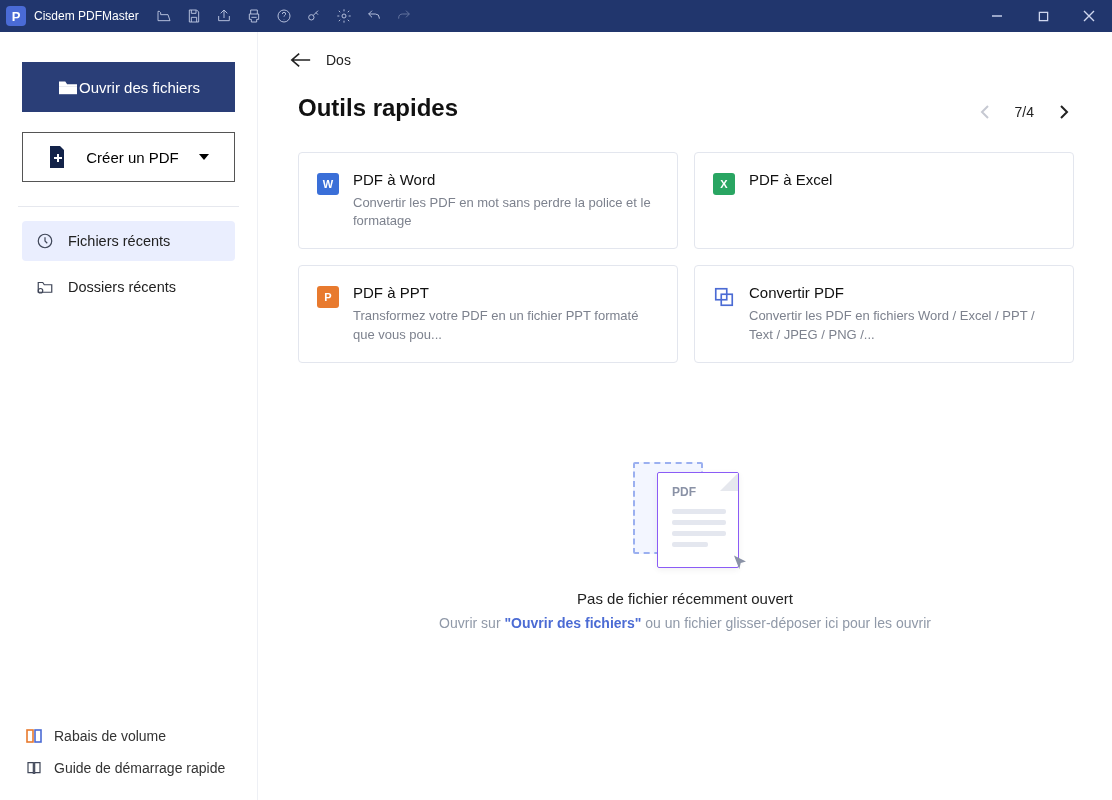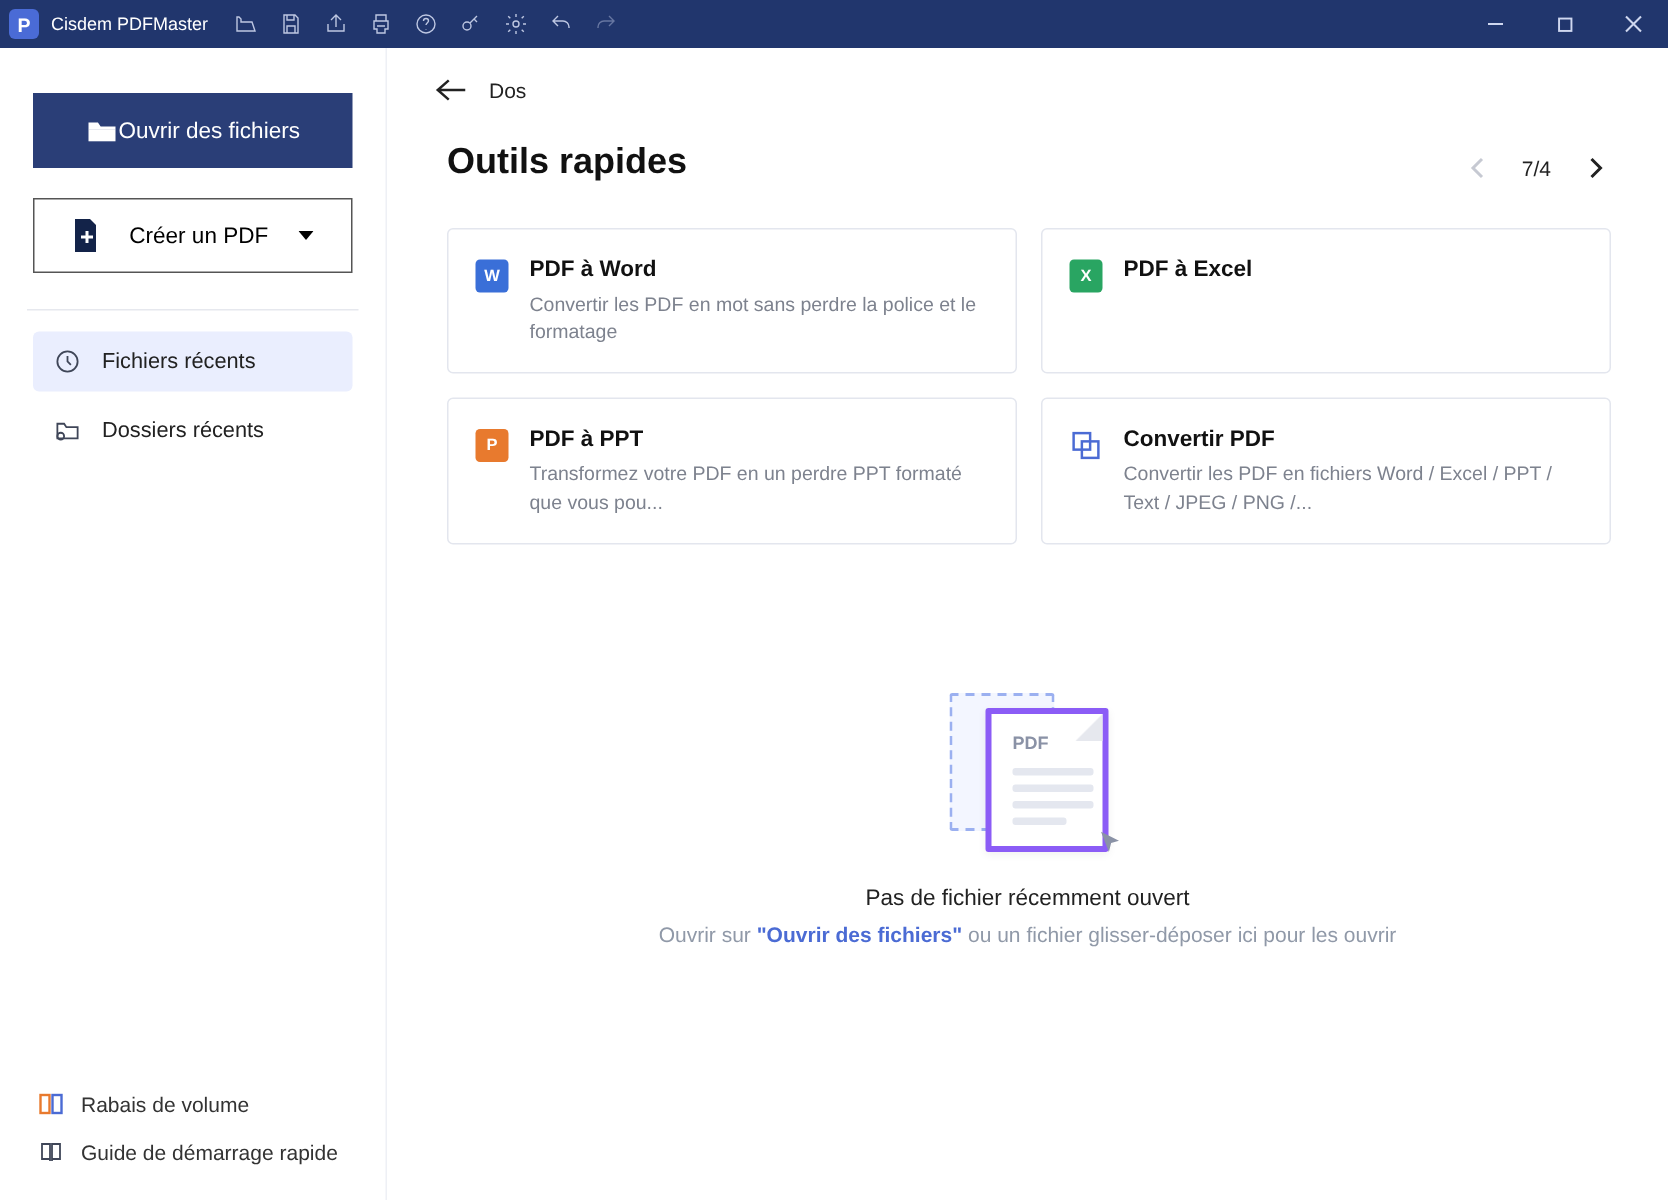--- a/index.html
+++ b/index.html
@@ -38,27 +38,27 @@
 .pager .count{font-size:14px;color:#222;}
 
 .cards{display:grid;grid-template-columns:1fr 1fr;gap:16px;margin-top:10px;}
 .card{border:1px solid #e3e6ee;border-radius:4px;padding:18px 18px 18px 18px;display:flex;gap:14px;cursor:pointer;background:#fff;}
 .card .ic{width:22px;height:22px;border-radius:3px;flex-shrink:0;display:flex;align-items:center;justify-content:center;color:#fff;font-size:11px;font-weight:700;margin-top:2px;}
 .ic.word{background:#3a6fd8;}
 .ic.excel{background:#29a562;}
 .ic.ppt{background:#e87a2e;}
 .ic.conv{background:transparent;}
 .card .txt{flex:1;min-width:0;}
-.card .title{font-size:15px;font-weight:700;color:#111;margin-bottom:6px;}
+.card .title{font-size:15px;font-weight:400;color:#111;margin-bottom:6px;}
 .card .desc{font-size:13px;color:#7d828e;line-height:1.4;overflow:hidden;display:-webkit-box;-webkit-line-clamp:2;-webkit-box-orient:vertical;}
 
 .empty{position:absolute;left:0;right:0;top:430px;display:flex;flex-direction:column;align-items:center;text-align:center;}
 .empty .ill{position:relative;width:120px;height:110px;margin-bottom:18px;}
 .empty .dashed{position:absolute;left:8px;top:0;width:70px;height:92px;border:2px dashed #9bb0f0;border-radius:2px;background:#f3f6ff;}
-.empty .page{position:absolute;left:32px;top:10px;width:82px;height:96px;background:#fff;border:4px solid #8b5cf6;border-radius:2px;box-shadow:0 2px 6px rgba(0,0,0,.06);}
+.empty .page{position:absolute;left:32px;top:10px;width:82px;height:96px;background:#fff;border:1px solid #8b5cf6;border-radius:2px;box-shadow:0 2px 6px rgba(0,0,0,.06);}
 .empty .page::before{content:"";position:absolute;right:0;top:0;width:18px;height:18px;background:linear-gradient(135deg,#fff 48%,#e6e8ee 52%);}
 .empty .page .lbl{position:absolute;top:12px;left:14px;font-size:12px;font-weight:700;color:#8a92a6;}
 .empty .page .ln{position:absolute;left:14px;height:5px;background:#e4e7ef;border-radius:2px;}
 .empty .page .l1{top:36px;width:54px;}
 .empty .page .l2{top:47px;width:54px;}
 .empty .page .l3{top:58px;width:54px;}
 .empty .page .l4{top:69px;width:36px;}
 .empty .cursor{position:absolute;right:-4px;bottom:-4px;}
 .empty .cursor svg{fill:#8a92a6;}
 .empty .line1{font-size:15px;color:#222;margin-bottom:8px;}
@@ -232,21 +232,21 @@
       <div class="card">
         <div class="ic excel">X</div>
         <div class="txt">
           <div class="title">PDF à Excel</div>
         </div>
       </div>
       <div class="card">
         <div class="ic ppt">P</div>
         <div class="txt">
           <div class="title">PDF à PPT</div>
-          <div class="desc">Transformez votre PDF en un perdre PPT formaté que vous pou...</div>
+          <div class="desc">Transformez votre PDF en un fichier PPT formaté que vous pou...</div>
         </div>
       </div>
       <div class="card">
         <div class="ic conv">
           <svg width="22" height="22" viewBox="0 0 24 24" fill="none" stroke="#4b6bd4" stroke-width="1.8">
               <rect x="3" y="3" width="12" height="12"></rect>
               <rect x="9" y="9" width="12" height="12"></rect>
             </svg>
         </div>
         <div class="txt">

